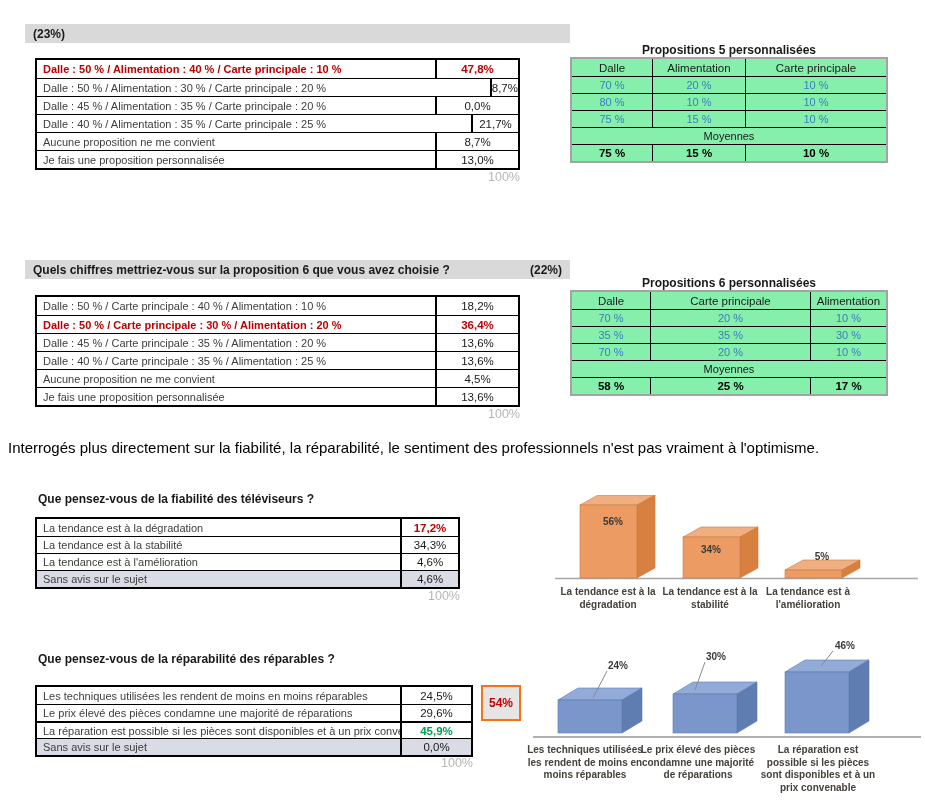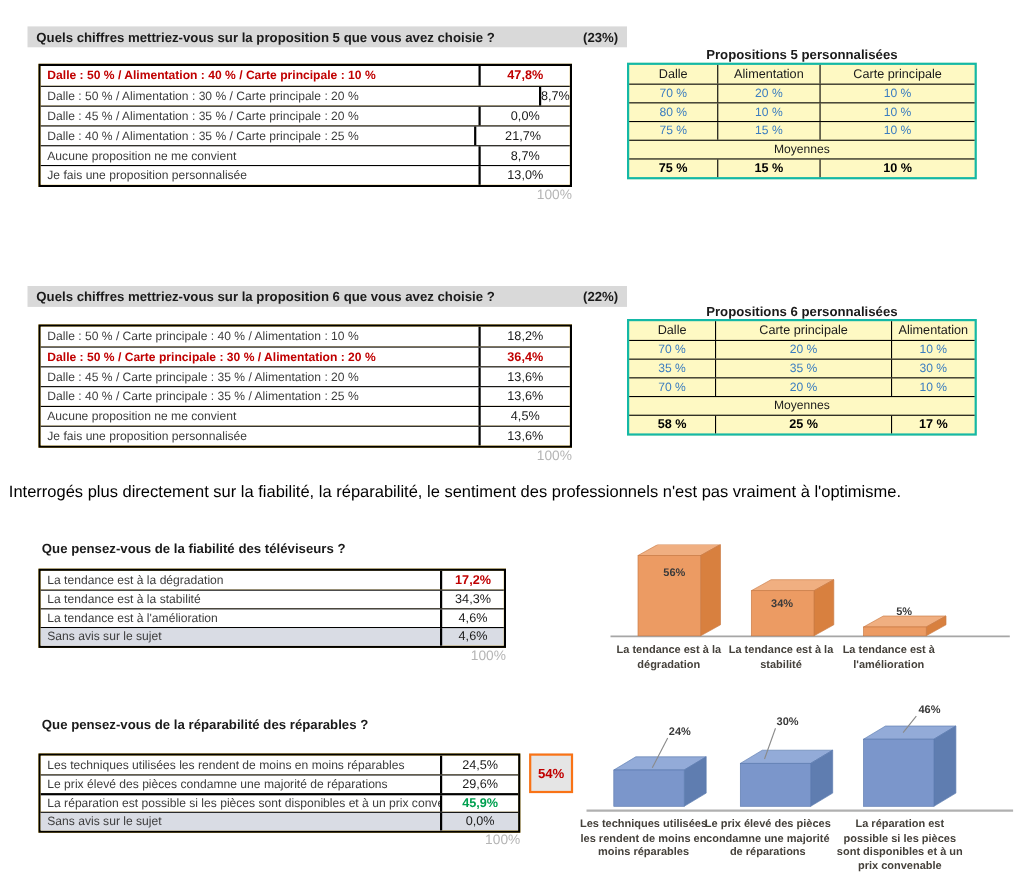--- a/index.html
+++ b/index.html
@@ -3,75 +3,74 @@
 <meta charset="utf-8">
 <style>
   html,body{margin:0;padding:0}
   body{width:925px;height:801px;position:relative;background:#ffffff;
        font-family:"Liberation Sans", sans-serif;overflow:hidden}
   .abs{position:absolute}
   .titlebar{position:absolute;height:19px;background:#d9d9d9;display:flex;
     justify-content:space-between;align-items:center;padding:0 8px;
     font-weight:bold;font-size:12px;color:#1a1a1a;box-sizing:border-box}
   .qtitle{position:absolute;font-weight:bold;font-size:12px;color:#1a1a1a}
-  .qtable{position:absolute;border:2px solid #000;background:#eab308;box-sizing:border-box}
+  .qtable{position:absolute;border:2px solid #000;background:#86efac;box-sizing:border-box}
   .qrow{display:flex;border-top:1px solid #000;height:18px;box-sizing:border-box;background:#fff}
   .qrow:first-child{border-top:none}
   .qrow .lbl{display:flex;align-items:center;padding:0 6px;font-size:11px;color:#3d3d3d;
     border-right:2px solid #000;box-sizing:border-box;white-space:nowrap;overflow:hidden}
   .qrow .val{flex:1;display:flex;align-items:center;justify-content:center;
     font-size:11.5px;color:#1a1a1a}
   .qrow.hl .lbl,.qrow.hl .val{color:#c00000;font-weight:bold}
   .qrow.greenval .val{color:#00a050;font-weight:bold}
   .qrow.redval .val{color:#c00000;font-weight:bold}
   .row17{height:17px}
   .graybg{background:#d9dce4}
   .thicktop{border-top:2px solid #000 !important}
   .total{position:absolute;font-size:12.5px;color:#b5b5b5;text-align:right}
   .sidetitle{position:absolute;font-weight:bold;font-size:12px;color:#1a1a1a;text-align:center}
-  .stable{position:absolute;border:2px solid #14b8a6;box-sizing:border-box;background:#fef9c3}
+  .stable{position:absolute;border:2px solid #a3a3a3;box-sizing:border-box;background:#86efac}
   .srow{display:flex;border-top:1px solid #000;height:17px;box-sizing:border-box}
   .srow:first-child{border-top:none}
   .scell{display:flex;align-items:center;justify-content:center;font-size:11px;
     border-left:1px solid #000;box-sizing:border-box}
   .scell:first-child{border-left:none}
   .shead .scell{color:#1a1a1a;font-size:11.5px}
   .sdata .scell{color:#3b7dc0}
   .savg .scell{font-weight:bold;color:#000;font-size:11.5px}
   .sfull{width:100%;color:#1a1a1a}
   .para{position:absolute;font-size:15px;color:#000;text-align:justify;line-height:1.5}
   .chartval{position:absolute;font-size:10px;font-weight:bold;color:#3a3a3a;text-align:center}
   .chartlabel{position:absolute;font-size:10px;font-weight:bold;color:#45413b;
     text-align:center;line-height:1.25}
   .combined{position:absolute;border:2px solid #f97316;display:flex;align-items:center;
     justify-content:center;color:#c00000;font-weight:bold;font-size:12px;box-sizing:border-box;background:#e5e5e5}
 </style>
 </head>
 <body>
 
 <div class="titlebar" style="left:25px;top:24px;width:545px">
-  <span>Quels chiffres mettriez-vous sur la proposition 5 que vous avez choisie ?</span>
   <span>(23%)</span>
 </div>
 
 <div class="qtable" style="left:35px;top:58px;width:485px">
   <div class="qrow hl">
     <div class="lbl" style="width:400px">Dalle : 50 % / Alimentation : 40 % / Carte principale : 10 %</div>
     <div class="val">47,8%</div>
   </div>
   <div class="qrow">
     <div class="lbl" style="width:480px">Dalle : 50 % / Alimentation : 30 % / Carte principale : 20 %</div>
     <div class="val">8,7%</div>
   </div>
   <div class="qrow">
     <div class="lbl" style="width:400px">Dalle : 45 % / Alimentation : 35 % / Carte principale : 20 %</div>
     <div class="val">0,0%</div>
   </div>
   <div class="qrow">
-    <div class="lbl" style="width:396px">Dalle : 40 % / Alimentation : 35 % / Carte principale : 25 %</div>
+    <div class="lbl" style="width:436px">Dalle : 40 % / Alimentation : 35 % / Carte principale : 25 %</div>
     <div class="val">21,7%</div>
   </div>
   <div class="qrow">
     <div class="lbl" style="width:400px">Aucune proposition ne me convient</div>
     <div class="val">8,7%</div>
   </div>
   <div class="qrow">
     <div class="lbl" style="width:400px">Je fais une proposition personnalisée</div>
     <div class="val">13,0%</div>
   </div>

